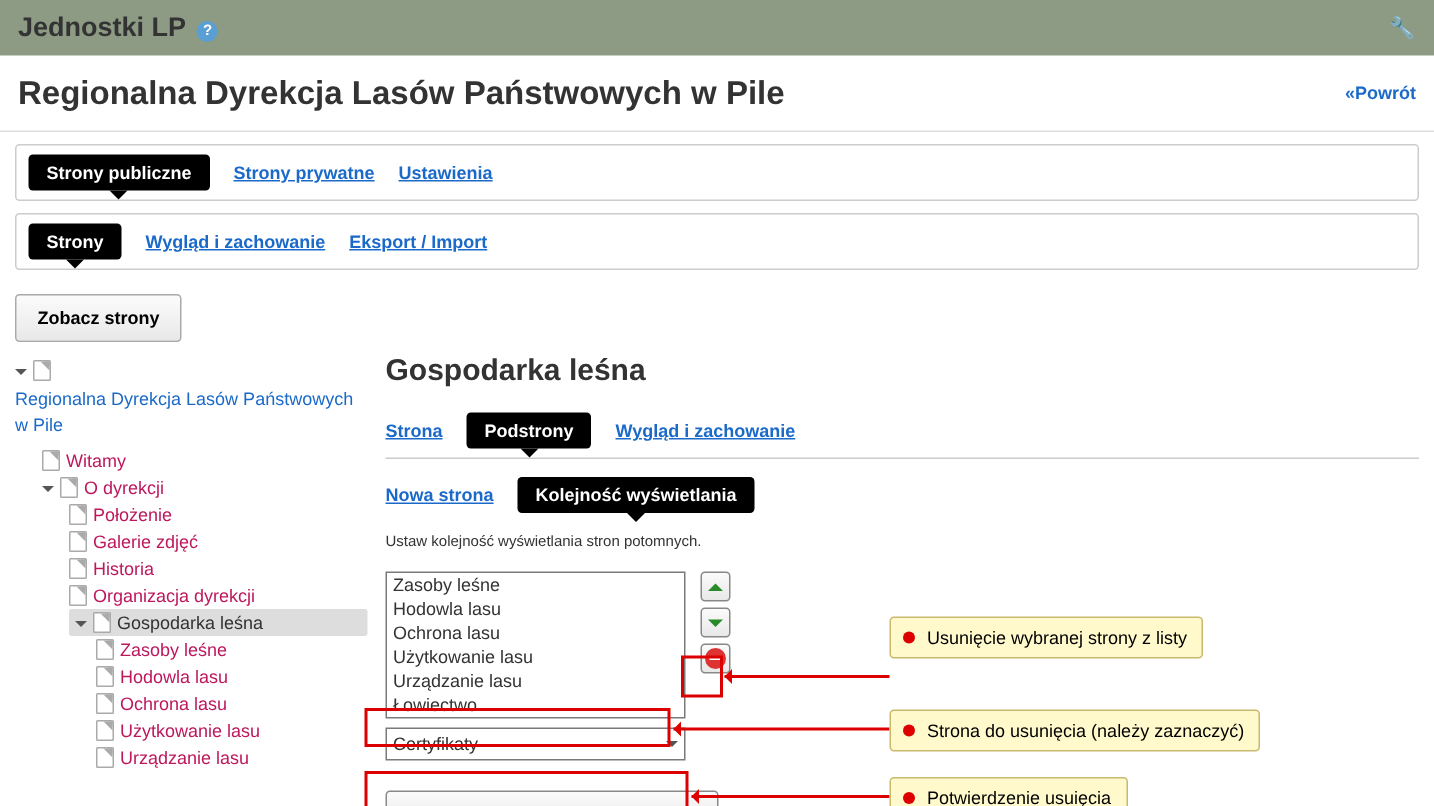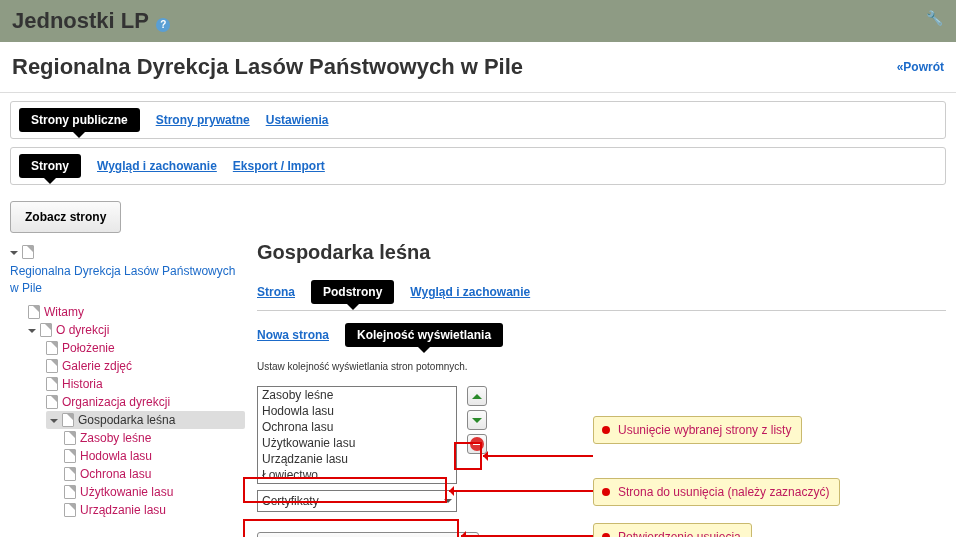--- a/index.html
+++ b/index.html
@@ -1,19 +1,19 @@
 <!DOCTYPE html>
 <html><head>
 <meta charset="utf-8">
 <style>
   * { box-sizing: border-box; margin: 0; padding: 0; }
   body { font-family: Arial, Helvetica, sans-serif; font-size: 12px; color: #333; background: #fff; width: 956px; }
   
   .header-bar { background: #8e9b84; padding: 8px 12px; position: relative; }
-  .header-title { font-size: 22px; font-weight: bold; color: #333; display: inline-block; }
+  .header-title { font-size: 18px; font-weight: bold; color: #333; display: inline-block; }
   .help-icon { display: inline-block; width: 14px; height: 14px; border-radius: 50%; background: #5a9fd4; color: #fff; text-align: center; line-height: 14px; font-size: 10px; font-weight: bold; margin-left: 4px; vertical-align: middle; }
   .wrench-icon { position: absolute; right: 12px; top: 10px; font-size: 14px; color: #333; cursor: pointer; }
   
   .subheader { padding: 12px; border-bottom: 1px solid #ddd; display: flex; justify-content: space-between; align-items: center; }
   .subheader h1 { font-size: 22px; font-weight: bold; color: #333; }
   .back-link { color: #1b6ac9; font-size: 12px; font-weight: bold; text-decoration: none; }
   
   .section-box { border: 1px solid #ccc; border-radius: 3px; margin: 8px 10px; padding: 6px 8px; background: #fff; }
   
   .tab-row { display: flex; gap: 16px; align-items: center; }
@@ -61,21 +61,21 @@
   .arrow-down { width: 0; height: 0; border: 5px solid transparent; border-top-color: #2a8a2a; border-bottom: none; }
   .delete-circle { width: 14px; height: 14px; border-radius: 50%; background: #d33; position: relative; }
   .delete-circle::after { content: ''; position: absolute; top: 6px; left: 3px; width: 8px; height: 2px; background: #fff; }
   
   .dropdown { width: 200px; height: 22px; border: 1px solid #7a7a7a; background: #fff; display: flex; align-items: center; justify-content: space-between; padding: 0 4px; font-size: 12px; cursor: pointer; margin-top: 6px; }
   .dropdown-arrow { width: 0; height: 0; border: 4px solid transparent; border-top-color: #555; border-bottom: none; }
   
   .update-btn { margin-top: 20px; padding: 8px 14px; background: linear-gradient(#fbfbfb, #e0e0e0); border: 1px solid #888; border-radius: 3px; font-weight: bold; font-size: 12px; cursor: pointer; }
   
   .red-box { position: absolute; border: 2px solid #d00; pointer-events: none; }
-  .callout { position: absolute; background: #fff9cc; border: 1px solid #c9b96e; border-radius: 3px; padding: 6px 10px; font-size: 12px; color: #be185d; }
+  .callout { position: absolute; background: #fff9cc; border: 1px solid #c9b96e; border-radius: 3px; padding: 6px 10px; font-size: 12px; color: #000000; }
   .callout::before { content: ''; position: absolute; left: 8px; top: 50%; transform: translateY(-50%); width: 8px; height: 8px; border-radius: 50%; background: #d00; }
   .callout-text { padding-left: 14px; }
   
   .arrow-line { position: absolute; height: 2px; background: #d00; }
   .arrow-line::after { content: ''; position: absolute; left: 0; top: -4px; border: 5px solid transparent; border-right-color: #d00; border-left: none; }
 </style>
 </head>
 <body>
 
 

